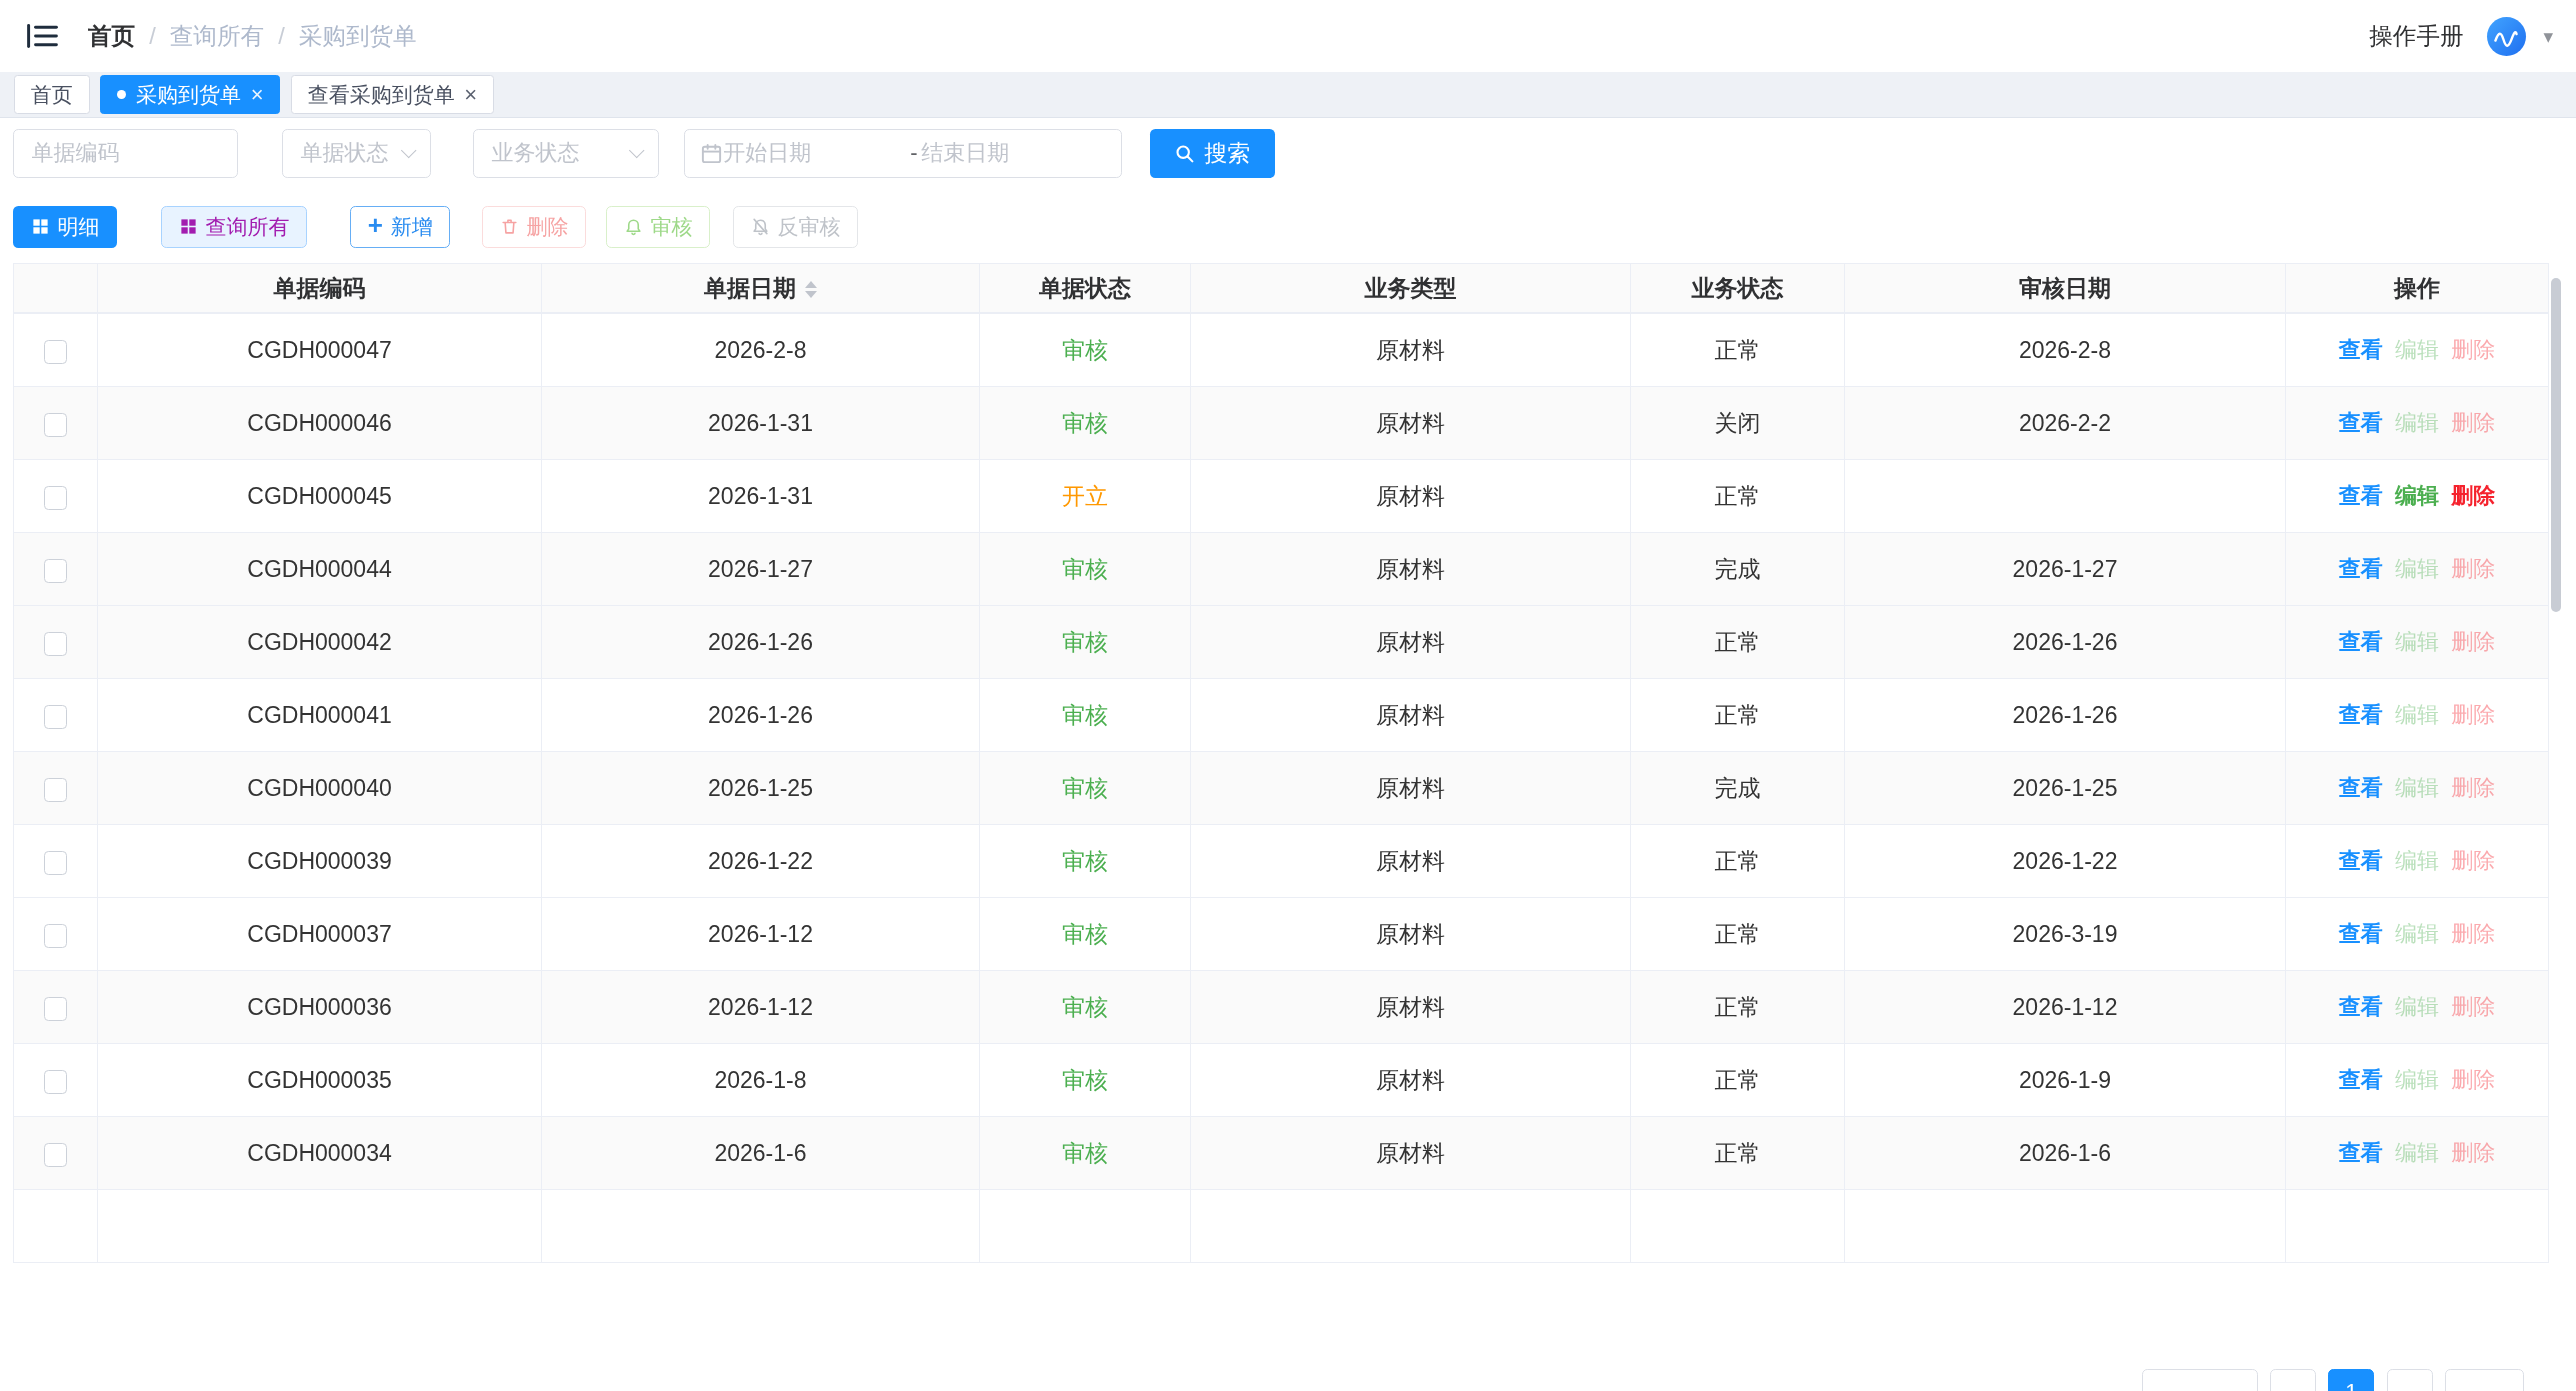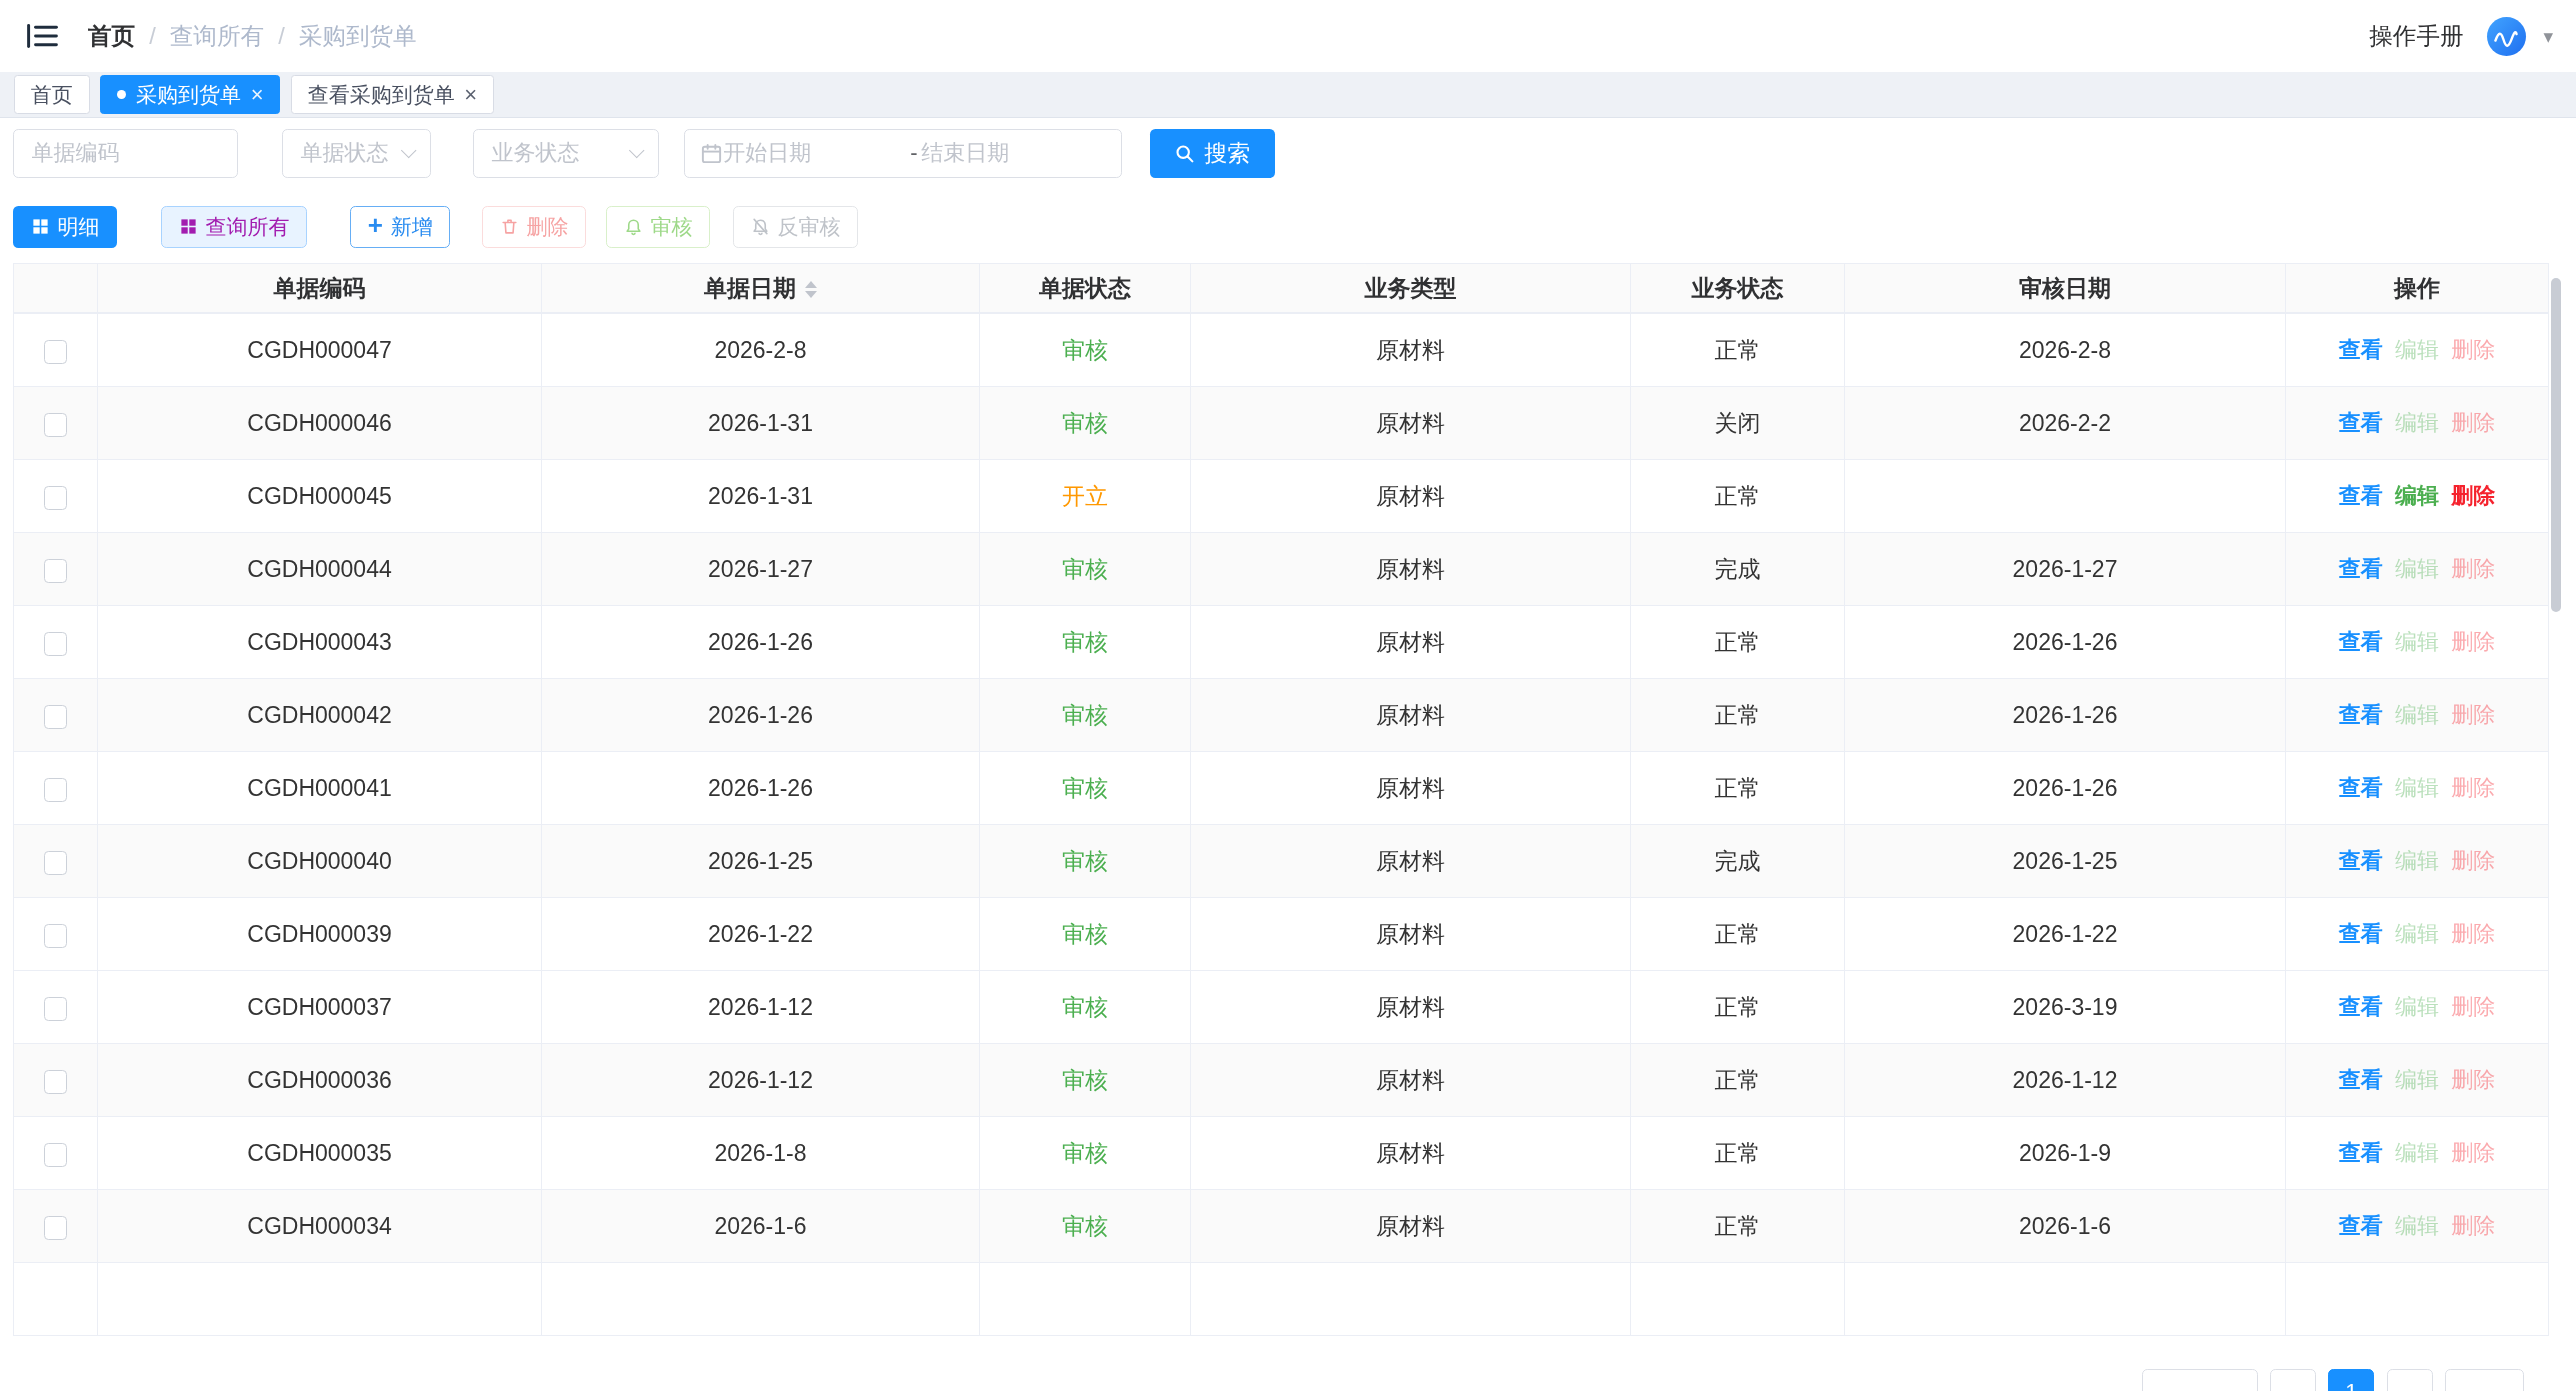--- a/index.html
+++ b/index.html
@@ -289,30 +289,20 @@
           <tr class="striped">
     <td><span class="checkbox"></span></td>
     <td>CGDH000044</td>
     <td>2026-1-27</td>
     <td><span class="status-green">审核</span></td>
     <td>原材料</td>
     <td>完成</td>
     <td>2026-1-27</td>
     <td><a class="op view">查看</a><a class="op edit dim">编辑</a><a class="op del dim">删除</a></td>
   </tr>
-          <tr>
-    <td><span class="checkbox"></span></td>
-    <td>CGDH000043</td>
-    <td>2026-1-26</td>
-    <td><span class="status-green">审核</span></td>
-    <td>原材料</td>
-    <td>正常</td>
-    <td>2026-1-26</td>
-    <td><a class="op view">查看</a><a class="op edit dim">编辑</a><a class="op del dim">删除</a></td>
-  </tr>
           <tr class="striped">
     <td><span class="checkbox"></span></td>
     <td>CGDH000042</td>
     <td>2026-1-26</td>
     <td><span class="status-green">审核</span></td>
     <td>原材料</td>
     <td>正常</td>
     <td>2026-1-26</td>
     <td><a class="op view">查看</a><a class="op edit dim">编辑</a><a class="op del dim">删除</a></td>
   </tr>

